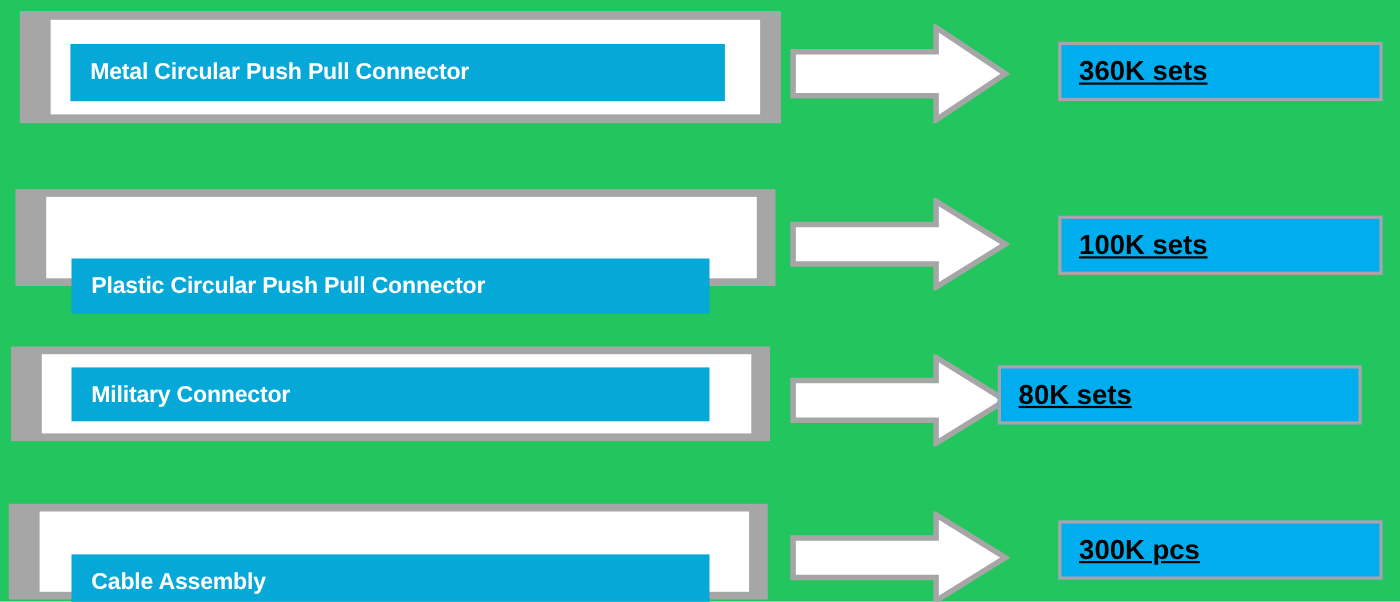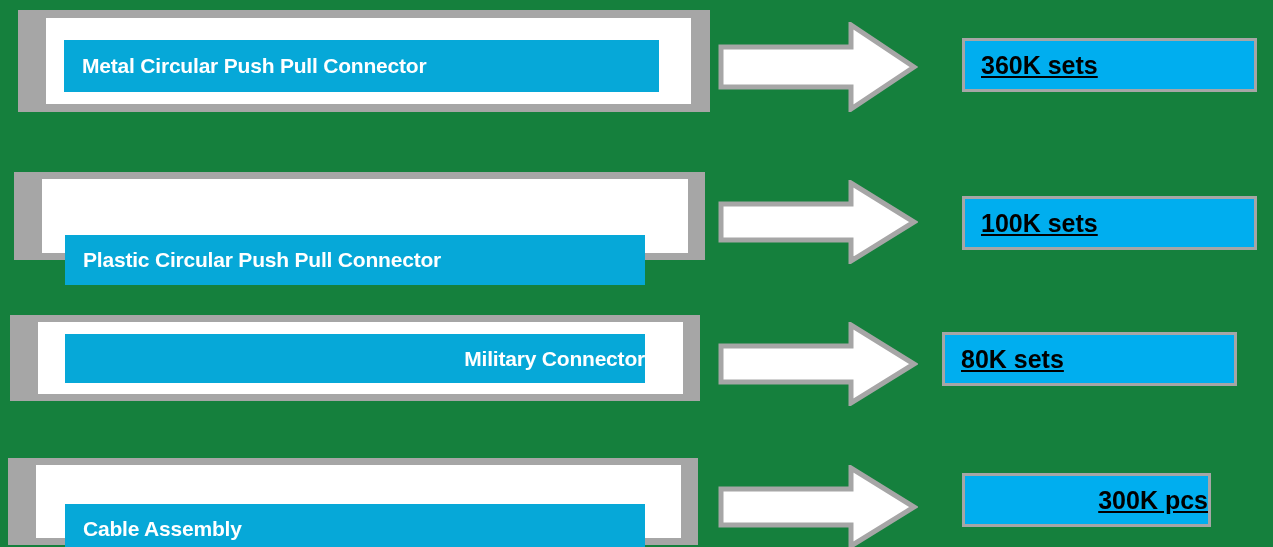--- a/index.html
+++ b/index.html
@@ -14,21 +14,21 @@
     position: relative;
     overflow: hidden;
     font-family: "Liberation Sans", sans-serif;
   }
 
   #canvas {
     position: absolute;
     left: 0; top: 0;
     width: 1273px;
     height: 547px;
-    background: #15803d;
+    background: #22c55e;
   }
 
   
   .row {
     position: absolute;
     left: 0;
     width: 1273px;
   }
 
   
@@ -123,43 +123,43 @@
     </div>
     <div class="value-box" style="left:962px; top:196px; width:295px; height:54px;">
       <span class="value-text">100K sets</span>
     </div>
   </div>
 
   <div class="row" style="top:0px;height:130px;">
     <div class="frame" style="left:10px; top:315px; width:690px; height:86px;">
       <div class="frame-inner" style="left:28px; top:7px; width:645px; height:72px;"></div>
     </div>
-    <div class="label-bar" style="left:65px; top:334px; width:580px; height:49px;justify-content:flex-end;">
+    <div class="label-bar" style="left:65px; top:334px; width:580px; height:49px;">
       <span class="label-text">Military Connector</span>
     </div>
     <div class="arrow" style="left:718px; top:322px; width:200px; height:84px;">
       <svg width="200" height="84" viewBox="0 0 200 84">
         <polygon points="3,24 133,24 133,3 196,42 133,81 133,60 3,60" fill="#ffffff" stroke="#a6a6a6" stroke-width="5" stroke-linejoin="miter"></polygon>
       </svg>
     </div>
-    <div class="value-box" style="left:942px; top:332px; width:295px; height:54px;">
+    <div class="value-box" style="left:907px; top:332px; width:331px; height:54px;">
       <span class="value-text">80K sets</span>
     </div>
   </div>
 
   <div class="row" style="top:0px;height:130px;">
     <div class="frame" style="left:8px; top:458px; width:690px; height:87px;">
       <div class="frame-inner" style="left:28px; top:7px; width:645px; height:73px;"></div>
     </div>
     <div class="label-bar" style="left:65px; top:504px; width:580px; height:49px;">
       <span class="label-text">Cable Assembly</span>
     </div>
     <div class="arrow" style="left:718px; top:465px; width:200px; height:84px;">
       <svg width="200" height="84" viewBox="0 0 200 84">
         <polygon points="3,24 133,24 133,3 196,42 133,81 133,60 3,60" fill="#ffffff" stroke="#a6a6a6" stroke-width="5" stroke-linejoin="miter"></polygon>
       </svg>
     </div>
-    <div class="value-box" style="left:962px; top:473px; width:249px; height:54px;justify-content:flex-end;">
+    <div class="value-box" style="left:962px; top:473px; width:295px; height:54px;">
       <span class="value-text">300K pcs</span>
     </div>
   </div>
 
 </div>
 
 </body></html>

